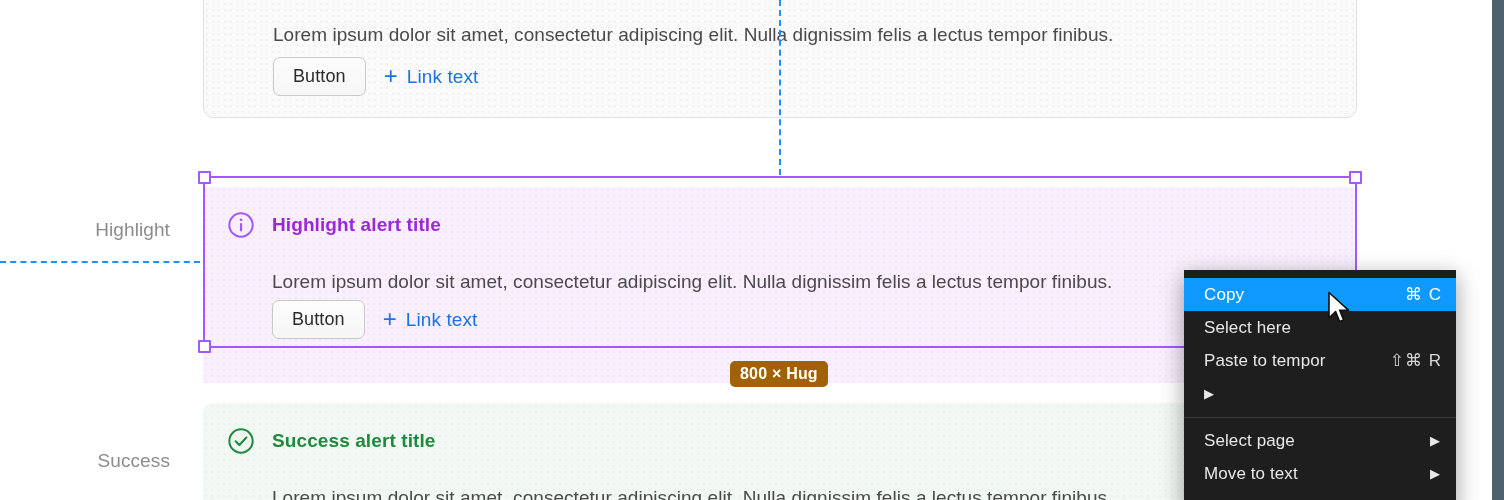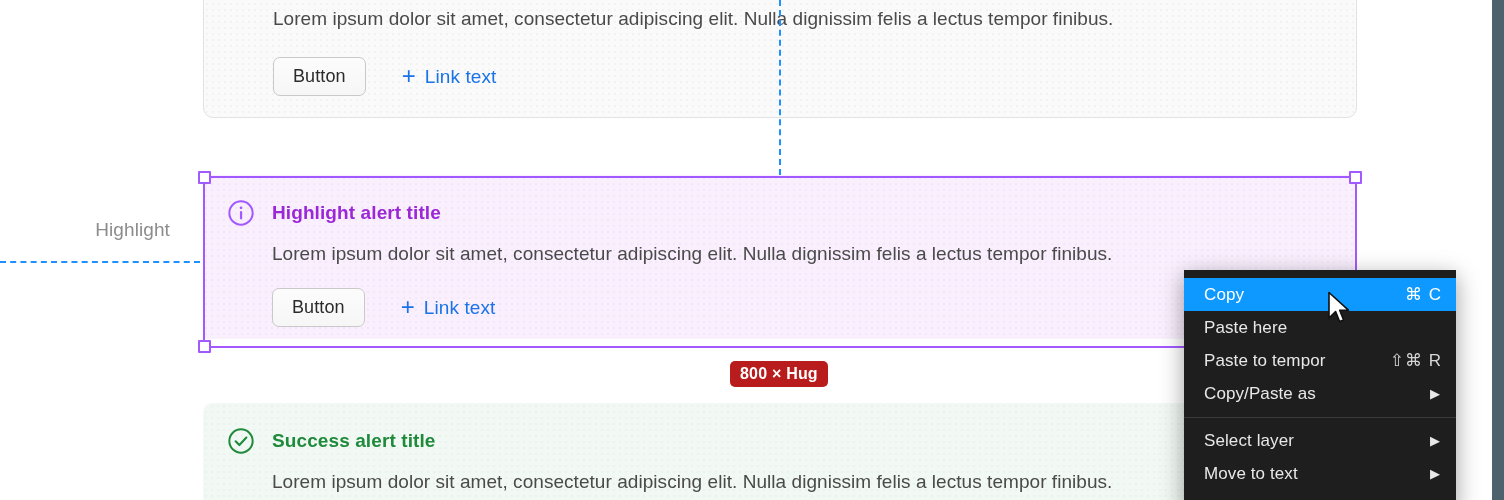--- a/index.html
+++ b/index.html
@@ -67,27 +67,28 @@
     letter-spacing: .1px;
     white-space: nowrap;
   }
   .alert-body {
     position: absolute;
     left: 69px;
     font-size: 19px;
     color: #4a4a4a;
     letter-spacing: .05px;
     white-space: nowrap;
+    margin-top: 16px;
   }
   .alert-actions {
     position: absolute;
     left: 69px;
     display: flex;
     align-items: center;
-    gap: 36px;
+    gap: 18px;
   }
   .btn {
     display: inline-flex; align-items: center; justify-content: center;
     height: 39px; padding: 0 19px;
     background: linear-gradient(#fcfcfc, #f6f6f6);
     border: 1px solid #c9c9c9;
     border-radius: 7px;
     font-size: 18px;
     color: #2b2b2b;
     letter-spacing: .1px;
@@ -114,22 +115,22 @@
     background-color: #fafafa;
     border: 1px solid #e2e2e2;
     border-radius: 10px;
     background-image: radial-gradient(circle, rgba(0,0,0,.035) .7px, transparent .8px);
   }
   #alert-neutral .alert-body  { top: 85px; }
   #alert-neutral .alert-actions { top: 134px; }
 
   
   #alert-highlight {
-    top: 175px;
-    height: 164px;
+    top: 187px;
+    height: 196px;
     background-color: #f9effd;
     background-image: radial-gradient(circle, rgba(140,60,200,.055) .7px, transparent .8px);
     z-index: 10;
   }
   #alert-highlight .alert-icon   { top: 24px; }
   #alert-highlight .alert-title  { top: 27px; color: #9b27d6; }
   #alert-highlight .alert-body   { top: 68px; }
   #alert-highlight .alert-actions{ top: 113px; }
 
   
@@ -153,21 +154,21 @@
   .sel-handle.tr { right: -7px; top: -7px; }
   .sel-handle.bl { left: -7px;  bottom: -7px; }
   .sel-handle.br { right: -7px; bottom: -7px; }
 
   .size-badge {
     position: absolute;
     left: 730px; top: 361px;
     height: 26px;
     padding: 0 10px;
     display: inline-flex; align-items: center;
-    background: #b91c1c;
+    background: #a16207;
     border-radius: 5px;
     color: #ffffff;
     font-size: 16px;
     font-weight: bold;
     letter-spacing: .2px;
     white-space: nowrap;
     z-index: 22;
   }
 
   
@@ -244,20 +245,21 @@
     background: #4c626d;
     z-index: 70;
   }
 </style>
 </head>
 <body>
 
 <div id="root">
 
   <div class="row-label highlight">Highlight</div>
+  <div class="row-label success">Success</div>
 
   <div class="alert" id="alert-neutral">
     <div class="inner">
       <div class="alert-body">Lorem ipsum dolor sit amet, consectetur adipiscing elit. Nulla dignissim felis a lectus tempor finibus.</div>
       <div class="alert-actions">
         <div class="btn">Button</div>
         <div class="link">
           <span class="plus">+</span>
           <span>Link text</span>
         </div>
@@ -312,38 +314,37 @@
   <div class="guide-h"></div>
 
   <div id="context-menu">
 
     <div class="menu-item active">
       <span class="mi-label">Copy</span>
       <span class="mi-shortcut">⌘ C</span>
     </div>
 
     <div class="menu-item">
-      <span class="mi-label">Paste here</span>
+      <span class="mi-label">Select here</span>
       <span class="mi-shortcut"></span>
     </div>
 
     <div class="menu-item">
       <span class="mi-label">Paste to tempor</span>
       <span class="mi-shortcut">⇧⌘ R</span>
     </div>
 
     <div class="menu-item">
-      <span class="mi-label">Copy/Paste as</span>
       <span class="mi-arrow">▶</span>
     </div>
 
     <div class="menu-sep"></div>
 
     <div class="menu-item">
-      <span class="mi-label">Select layer</span>
+      <span class="mi-label">Select page</span>
       <span class="mi-arrow">▶</span>
     </div>
 
     <div class="menu-item">
       <span class="mi-label">Move to text</span>
       <span class="mi-arrow">▶</span>
     </div>
   </div>
 
   <svg id="cursor" viewBox="0 0 26 34">

